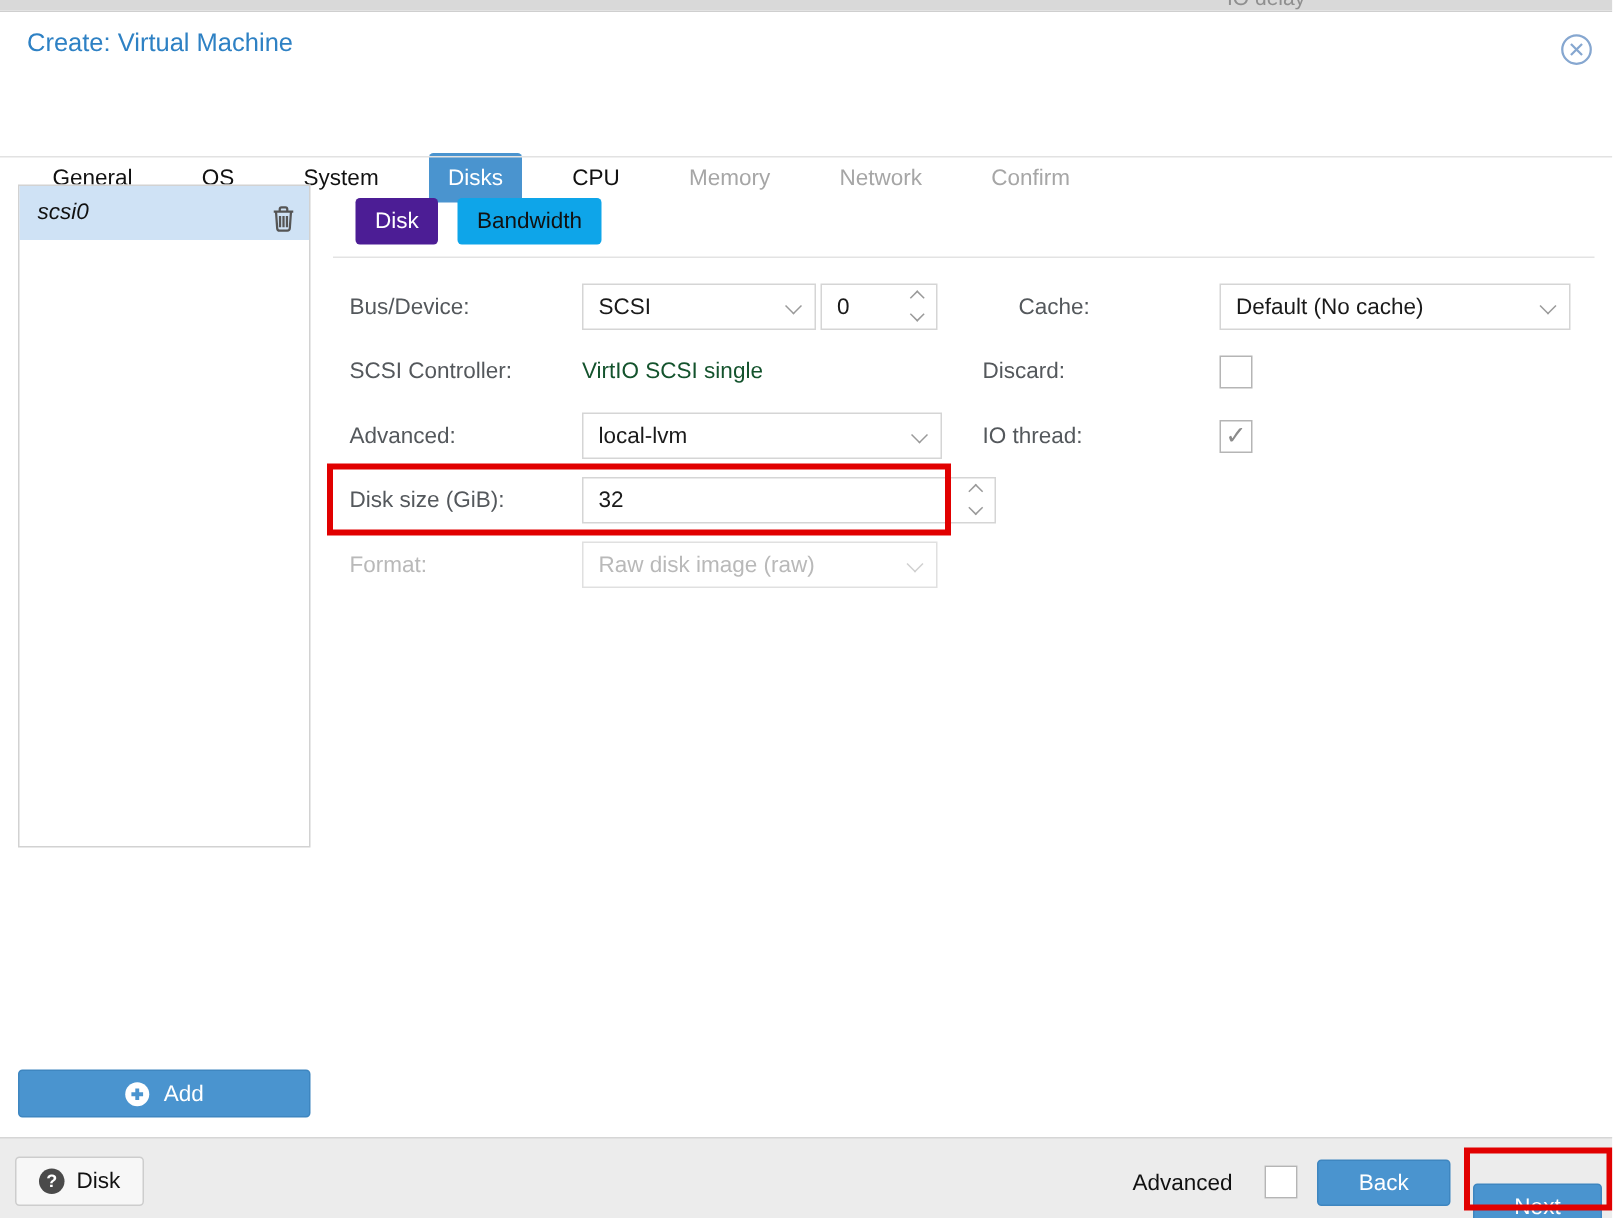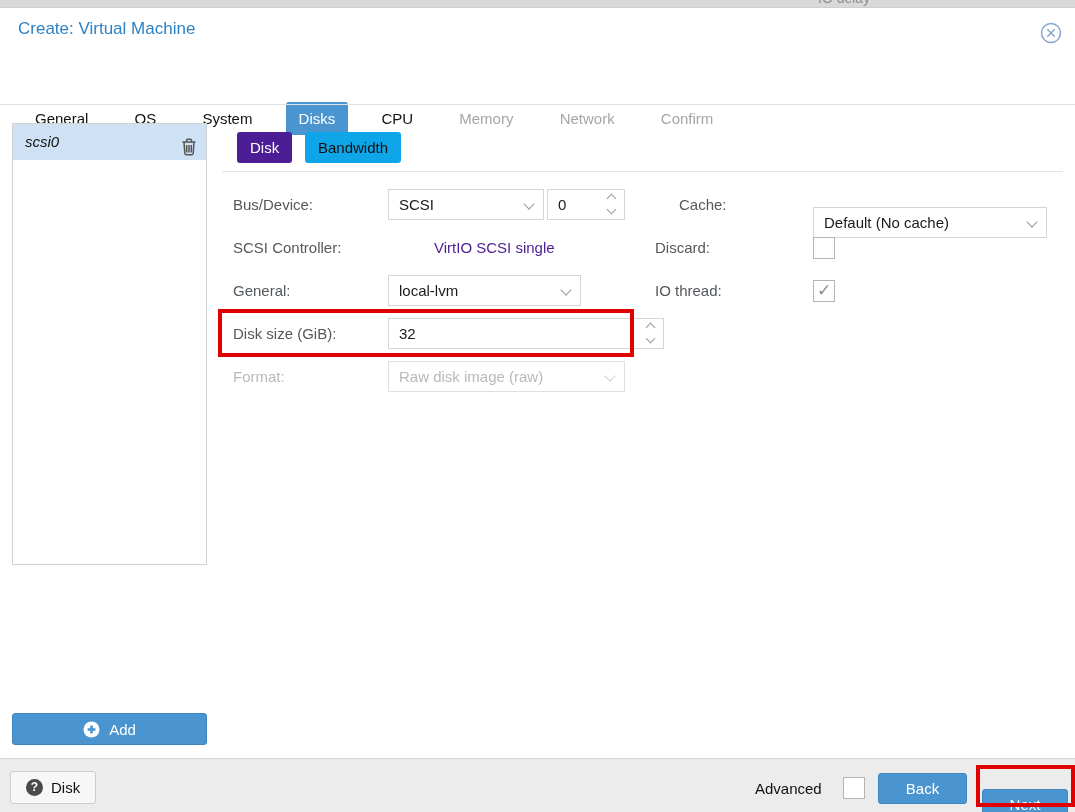--- a/index.html
+++ b/index.html
@@ -30,21 +30,21 @@
   .add-btn { position:absolute; left:12px; top:705px; width:195px; height:32px; background:#4a94cf; border:1px solid #3e86c0; border-radius:3px; color:#fff; display:flex; align-items:center; justify-content:center; gap:9px; cursor:pointer; }
 
   
   .subtab { position:absolute; height:31px; line-height:31px; border-radius:3px; padding:0 13px; cursor:pointer; }
   .subtab.active { left:237px; top:124px; background:#4c1d95; color:#fff; }
   .subtab.plain  { left:305px; top:124px; background:#0ea5e9; color:#111; }
   .content-divider { position:absolute; left:222px; top:163px; width:841px; height:1px; background:#e3e3e3; }
 
   .flabel { position:absolute; height:31px; line-height:31px; color:#54585c; white-space:nowrap; }
   .flabel.disabled { color:#b9b9b9; }
-  .fvalue-text { position:absolute; height:31px; line-height:31px; color:#4c1d95; white-space:nowrap;margin-left:46px; }
+  .fvalue-text { position:absolute; height:31px; line-height:31px; color:#14532d; white-space:nowrap; }
 
   .field { position:absolute; height:31px; background:#fff; border:1px solid #d5d5d5; display:flex; align-items:center; overflow:hidden; }
   .field .txt { padding-left:10px; white-space:nowrap; overflow:hidden; }
   .field.disabled { border-color:#e0e0e0; }
   .field.disabled .txt { color:#b9b9b9; }
 
   .chev { width:8px; height:8px; border-right:1.7px solid #9a9a9a; border-bottom:1.7px solid #9a9a9a; }
   .chev.down { transform:rotate(45deg); }
   .chev.up { transform:rotate(-135deg); }
   .chev.light { border-color:#d0d0d0; }
@@ -139,22 +139,22 @@
       <span class="txt">0</span>
       <span class="spin-col">
           <span class="chev up"></span>
           <span class="chev down"></span>
         </span>
     </div>
 
     <span class="flabel" style="left:233px; top:224px;">SCSI Controller:</span>
     <span class="fvalue-text" style="left:388px; top:224px;">VirtIO SCSI single</span>
 
-    <span class="flabel" style="left:233px; top:267px;">General:</span>
-    <div class="field" style="left:388px; top:267px; width:193px;">
+    <span class="flabel" style="left:233px; top:267px;">Advanced:</span>
+    <div class="field" style="left:388px; top:267px; width:240px;">
       <span class="txt">local-lvm</span>
       <span class="select-arrow chev down"></span>
     </div>
 
     <span class="flabel" style="left:233px; top:310px;">Disk size (GiB):</span>
     <div class="field" style="left:388px; top:310px; width:276px;">
       <span class="txt">32</span>
       <span class="spin-col">
           <span class="chev up"></span>
           <span class="chev down"></span>
@@ -162,21 +162,21 @@
     </div>
     <div class="annotation anno-disk"></div>
 
     <span class="flabel disabled" style="left:233px; top:353px;">Format:</span>
     <div class="field disabled" style="left:388px; top:353px; width:237px;">
       <span class="txt" style="padding-right:0;">Raw disk image (raw)</span>
       <span class="select-arrow chev down light" style="background:#fff;"></span>
     </div>
 
     <span class="flabel" style="left:655px; top:181px;margin-left:24px;">Cache:</span>
-    <div class="field" style="left:813px; top:199px; width:234px;">
+    <div class="field" style="left:813px; top:181px; width:234px;">
       <span class="txt">Default (No cache)</span>
       <span class="select-arrow chev down"></span>
     </div>
 
     <span class="flabel" style="left:655px; top:224px;">Discard:</span>
     <span class="checkbox" style="left:813px; top:229px;"></span>
 
     <span class="flabel" style="left:655px; top:267px;">IO thread:</span>
     <span class="checkbox" style="left:813px; top:272px;">✓</span>
 

